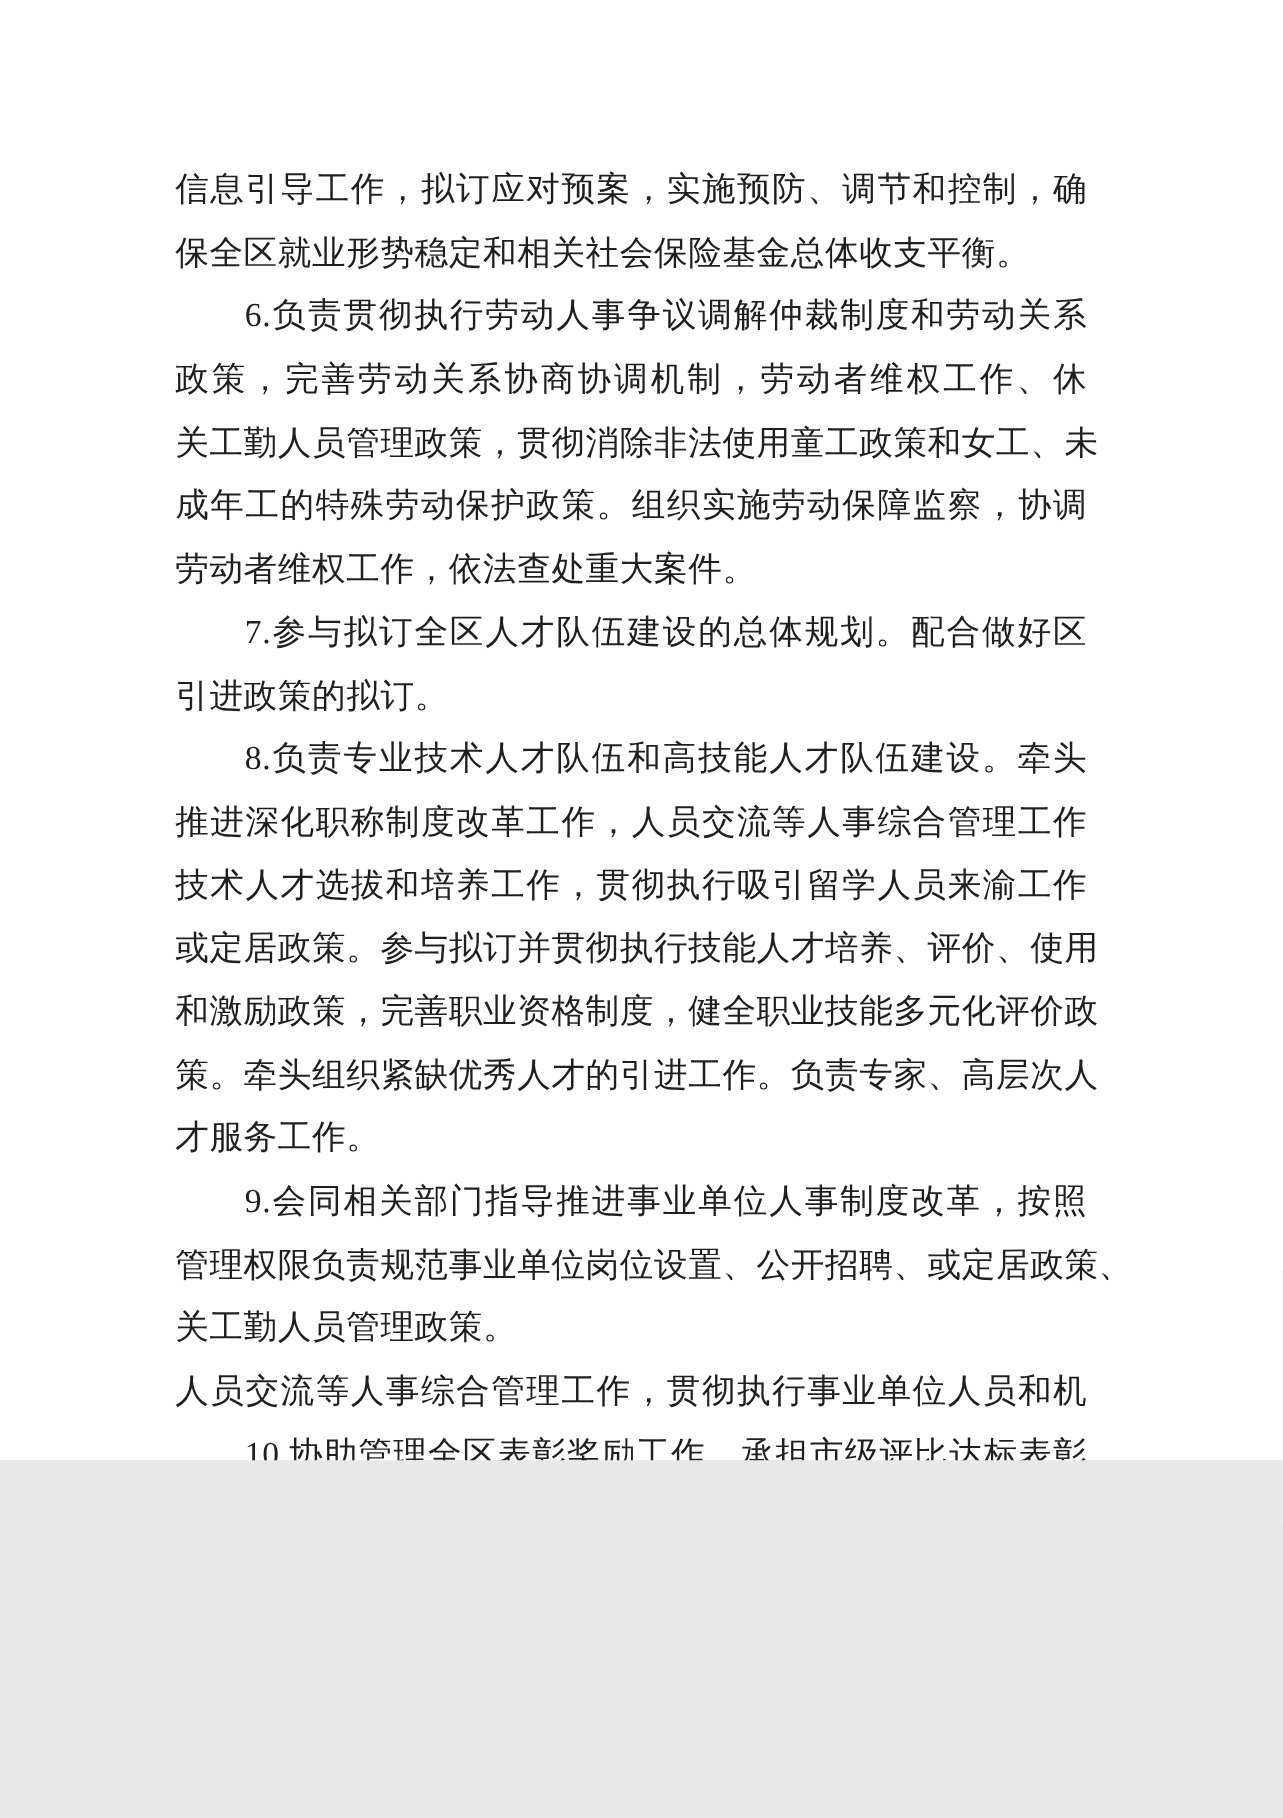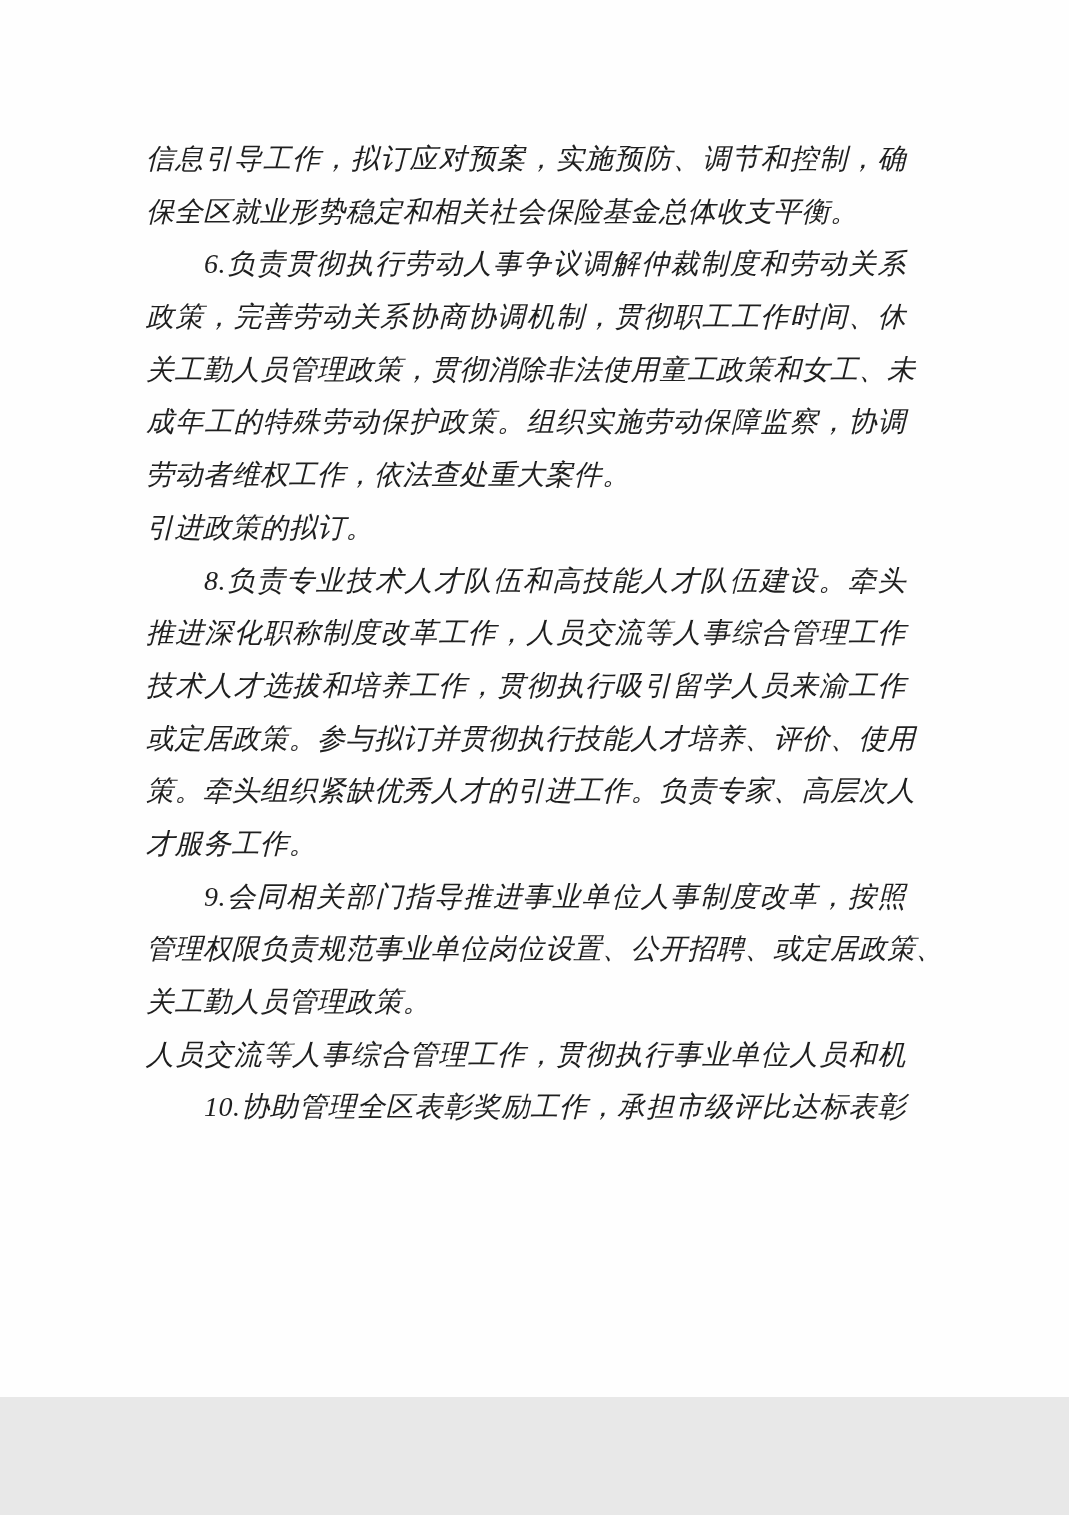--- a/index.html
+++ b/index.html
@@ -3,27 +3,26 @@
 <meta charset="utf-8">
 <style>
   html, body {
     margin: 0;
     padding: 0;
     background: #e8e8e8;
   }
   .page {
     position: relative;
     width: 1069px;
-    height: 1397px;
+    height: 1217px;
     margin: 0 auto;
     background: #fefefe;
     font-family: "Liberation Serif", "DejaVu Serif", serif;
     color: #1f1f1f;
     overflow: hidden;
-    font-style: italic;
   }
   .content {
     position: absolute;
     left: 146px;
     top: 133px;
     width: 760px;
     font-size: 28px;
   }
   .para {
     margin: 0;
@@ -57,33 +56,35 @@
 <body>
 
 <div class="page">
   <div class="content" id="doc-content">
       <div class="para">
         <div class="line">信息引导工作，拟订应对预案，实施预防、调节和控制，确</div>
         <div class="line para-end">保全区就业形势稳定和相关社会保险基金总体收支平衡。</div>
       </div>
       <div class="para">
         <div class="line para-first">6.负责贯彻执行劳动人事争议调解仲裁制度和劳动关系</div>
-        <div class="line">政策，完善劳动关系协商协调机制，贯彻职工工作时间、休</div>
+        <div class="line">政策，完善劳动关系协商协调机制，劳动者维权工作、休</div>
         <div class="line">关工勤人员管理政策，贯彻消除非法使用童工政策和女工、未</div>
         <div class="line">成年工的特殊劳动保护政策。组织实施劳动保障监察，协调</div>
         <div class="line para-end">劳动者维权工作，依法查处重大案件。</div>
       </div>
       <div class="para">
+        <div class="line para-first">7.参与拟订全区人才队伍建设的总体规划。配合做好区</div>
         <div class="line para-end">引进政策的拟订。</div>
       </div>
       <div class="para">
         <div class="line para-first">8.负责专业技术人才队伍和高技能人才队伍建设。牵头</div>
         <div class="line">推进深化职称制度改革工作，人员交流等人事综合管理工作</div>
         <div class="line">技术人才选拔和培养工作，贯彻执行吸引留学人员来渝工作</div>
         <div class="line">或定居政策。参与拟订并贯彻执行技能人才培养、评价、使用</div>
+        <div class="line">和激励政策，完善职业资格制度，健全职业技能多元化评价政</div>
         <div class="line">策。牵头组织紧缺优秀人才的引进工作。负责专家、高层次人</div>
         <div class="line para-end">才服务工作。</div>
       </div>
       <div class="para">
         <div class="line para-first">9.会同相关部门指导推进事业单位人事制度改革，按照</div>
         <div class="line">管理权限负责规范事业单位岗位设置、公开招聘、或定居政策、</div>
         <div class="line para-end">关工勤人员管理政策。</div>
         <div class="line">人员交流等人事综合管理工作，贯彻执行事业单位人员和机</div>
       </div>
       <div class="para">

